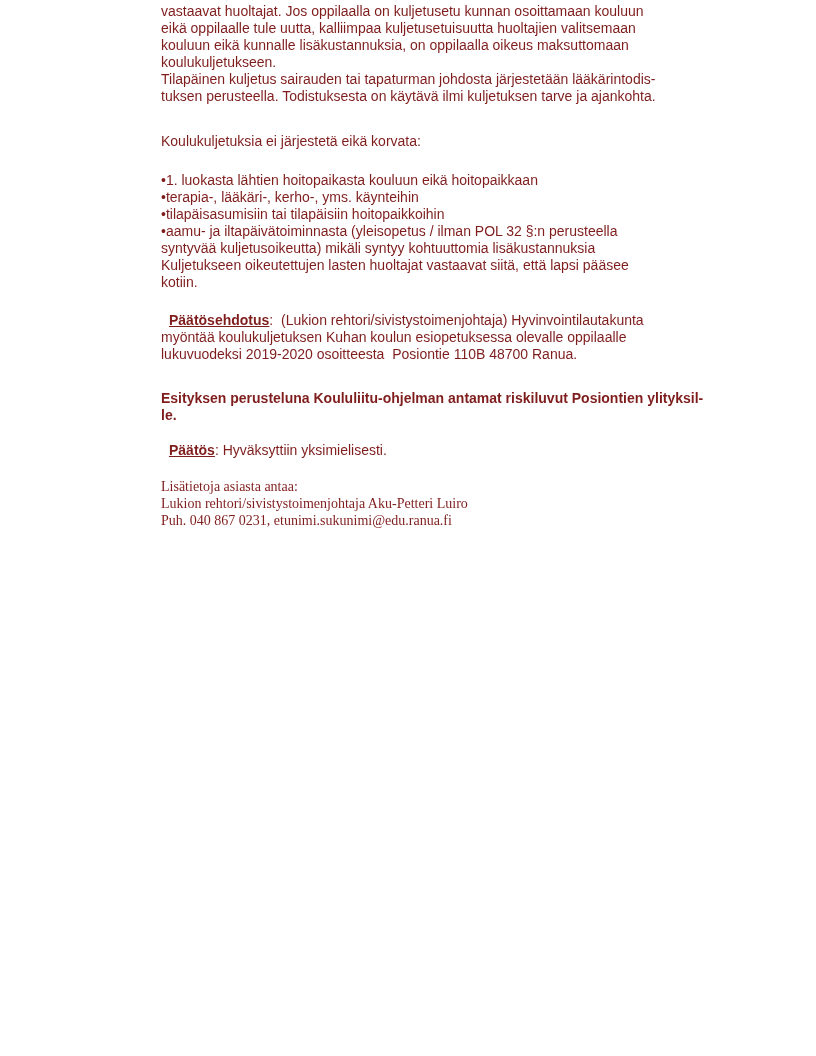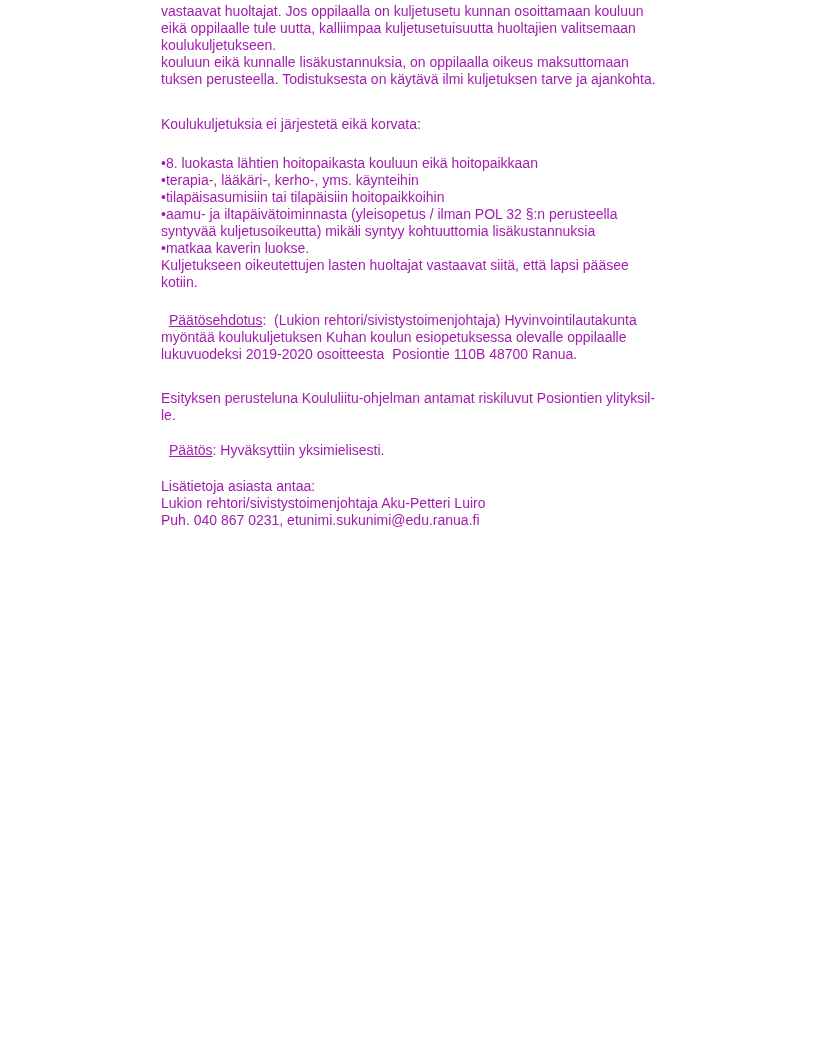--- a/index.html
+++ b/index.html
@@ -7,71 +7,71 @@
     padding: 0;
     background: #ffffff;
   }
   .page {
     position: relative;
     width: 816px;
     height: 1056px;
     background: #ffffff;
     overflow: hidden;
     font-family: "Liberation Sans", sans-serif;
-    color: #a21caf;
+    color: #7f1d1d;
   }
   .doc {
     position: absolute;
     left: 161px;
     top: 3px;
     width: 578px;
     font-size: 14px;
     line-height: 17px;
   }
   .line {
     white-space: pre;
   }
   .b-label {
-    font-weight: normal;
+    font-weight: bold;
     text-decoration: underline;
     padding-left: 8px;
   }
   .sec-heading       { margin-top: 28px; }
   .sec-bullets       { margin-top: 22px; }
   .sec-guardians     { }
   .sec-proposal      { margin-top: 21px; }
-  .sec-justification { margin-top: 27px; }
+  .sec-justification { margin-top: 27px; font-weight: bold; }
   .sec-decision      { margin-top: 18px; }
-  .sec-info          { margin-top: 19px; }
+  .sec-info          { margin-top: 19px; font-family: Liberation Serif, serif; }
 </style>
 </head>
 <body>
 
 <div class="page">
   <div class="doc">
 
     <div>
       <div class="line">vastaavat huoltajat. Jos oppilaalla on kuljetusetu kunnan osoittamaan kouluun</div>
       <div class="line">eikä oppilaalle tule uutta, kalliimpaa kuljetusetuisuutta huoltajien valitsemaan</div>
+      <div class="line">kouluun eikä kunnalle lisäkustannuksia, on oppilaalla oikeus maksuttomaan</div>
       <div class="line">koulukuljetukseen.</div>
-      <div class="line">kouluun eikä kunnalle lisäkustannuksia, on oppilaalla oikeus maksuttomaan</div>
+      <div class="line">Tilapäinen kuljetus sairauden tai tapaturman johdosta järjestetään lääkärintodis-</div>
       <div class="line">tuksen perusteella. Todistuksesta on käytävä ilmi kuljetuksen tarve ja ajankohta.</div>
     </div>
 
     <div class="sec-heading">
       <div class="line">Koulukuljetuksia ei järjestetä eikä korvata:</div>
     </div>
 
     <div class="sec-bullets">
-      <div class="line">•8. luokasta lähtien hoitopaikasta kouluun eikä hoitopaikkaan</div>
+      <div class="line">•1. luokasta lähtien hoitopaikasta kouluun eikä hoitopaikkaan</div>
       <div class="line">•terapia-, lääkäri-, kerho-, yms. käynteihin</div>
       <div class="line">•tilapäisasumisiin tai tilapäisiin hoitopaikkoihin</div>
       <div class="line">•aamu- ja iltapäivätoiminnasta (yleisopetus / ilman POL 32 §:n perusteella</div>
       <div class="line">syntyvää kuljetusoikeutta) mikäli syntyy kohtuuttomia lisäkustannuksia</div>
-      <div class="line">•matkaa kaverin luokse.</div>
     </div>
 
     <div class="sec-guardians">
       <div class="line">Kuljetukseen oikeutettujen lasten huoltajat vastaavat siitä, että lapsi pääsee</div>
       <div class="line">kotiin.</div>
     </div>
 
     <div class="sec-proposal">
       <div class="line"><span class="b-label">Päätösehdotus</span><span>:</span><span>  (Lukion rehtori/sivistystoimenjohtaja) Hyvinvointilautakunta</span></div>
       <div class="line">myöntää koulukuljetuksen Kuhan koulun esiopetuksessa olevalle oppilaalle</div>

